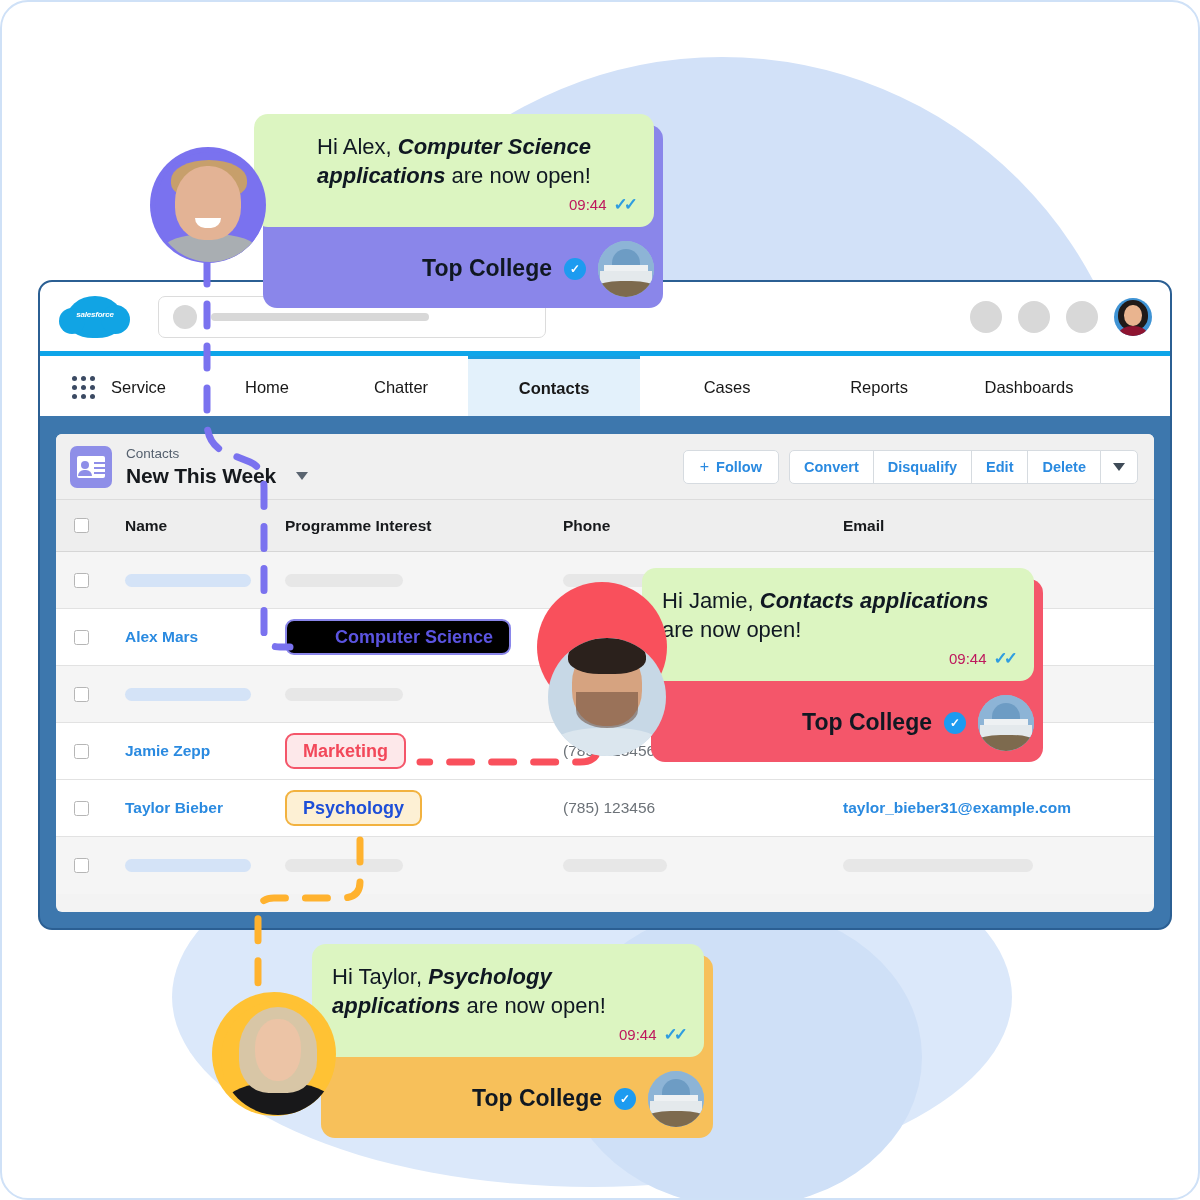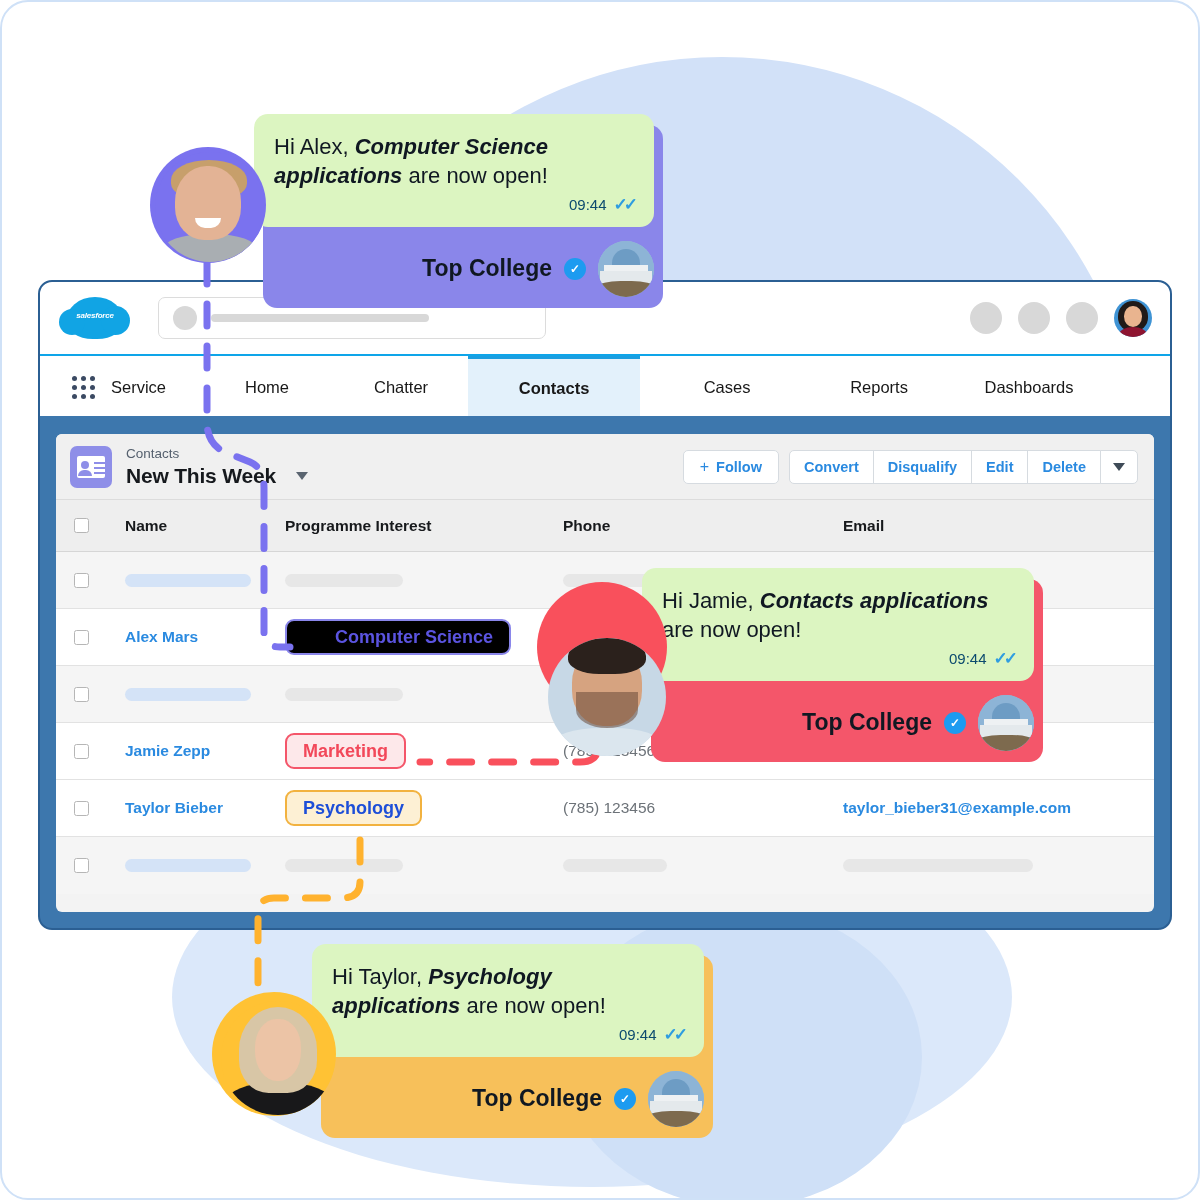--- a/index.html
+++ b/index.html
@@ -38,21 +38,21 @@
     width: 1134px; height: 138px;
     background: #ffffff;
     border: 2px solid #2b5f93;
     border-radius: 14px 14px 0 0;
     overflow: hidden;
   }
 
   #sf-topbar {
     height: 74px;
     display: flex; align-items: center;
-    border-bottom: 2px solid #0ea5e9;
+    border-bottom: 5px solid #0ea5e9;
     padding: 0 18px 0 26px;
   }
 
   .sf-logo {
     width: 58px; height: 42px;
     position: relative;
     flex: 0 0 auto;
   }
   .sf-logo .cloud {
     position: absolute; inset: 0;
@@ -256,21 +256,21 @@
     border-radius: 14px;
     padding: 18px 20px 10px 20px;
     font-size: 22px; line-height: 1.32;
     color: #101822;
   }
   .bubble b { font-weight: 700; font-style: italic; }
   .bubble .meta {
     display: flex; align-items: center; justify-content: flex-end;
     gap: 7px; margin-top: 4px;
   }
-  .bubble .time { font-size: 15px; color: #0c4a6e; }
+  .bubble .time { font-size: 15px; color: #be185d; }
   .ticks { color: #2f9de0; font-size: 17px; letter-spacing: -4px; font-weight: 700; }
   .shadow-frame {
     position: absolute; inset: 0;
     border-radius: 14px;
     z-index: -1;
   }
   .sender {
     display: flex; align-items: center; justify-content: flex-end;
     gap: 12px; margin-top: 14px;
   }
@@ -529,21 +529,21 @@
     <path d="M358 838 L358 880 Q358 896 340 896 L272 896 Q256 896 256 912 L256 1010" fill="none" stroke="#ffb22e" stroke-width="7" stroke-linecap="round" stroke-dasharray="22 20"></path>
   </svg>
 
   <div class="ring av-alex-ring"></div>
   <div class="chat-avatar av-alex">
     <div class="shirt"></div>
       <div class="hair"></div>
       <div class="skin"></div>
       <div class="mouth"></div>
   </div>
-  <div class="chat" style="left:252px; top:112px; width:400px;">
+  <div class="chat" style="left:252px; top:112px; width:400px;text-align:center;">
     <div class="shadow-frame" style="background:#8a86ea; transform:translate(9px,11px);"></div>
     <div class="bubble">
       <span>Hi Alex, </span><b>Computer Science applications</b><span> are now open!</span>
       <div class="meta">
         <span class="time">09:44</span>
         <span class="ticks">✓✓</span>
       </div>
     </div>
     <div class="sender">
       <span class="sname">Top College</span>

